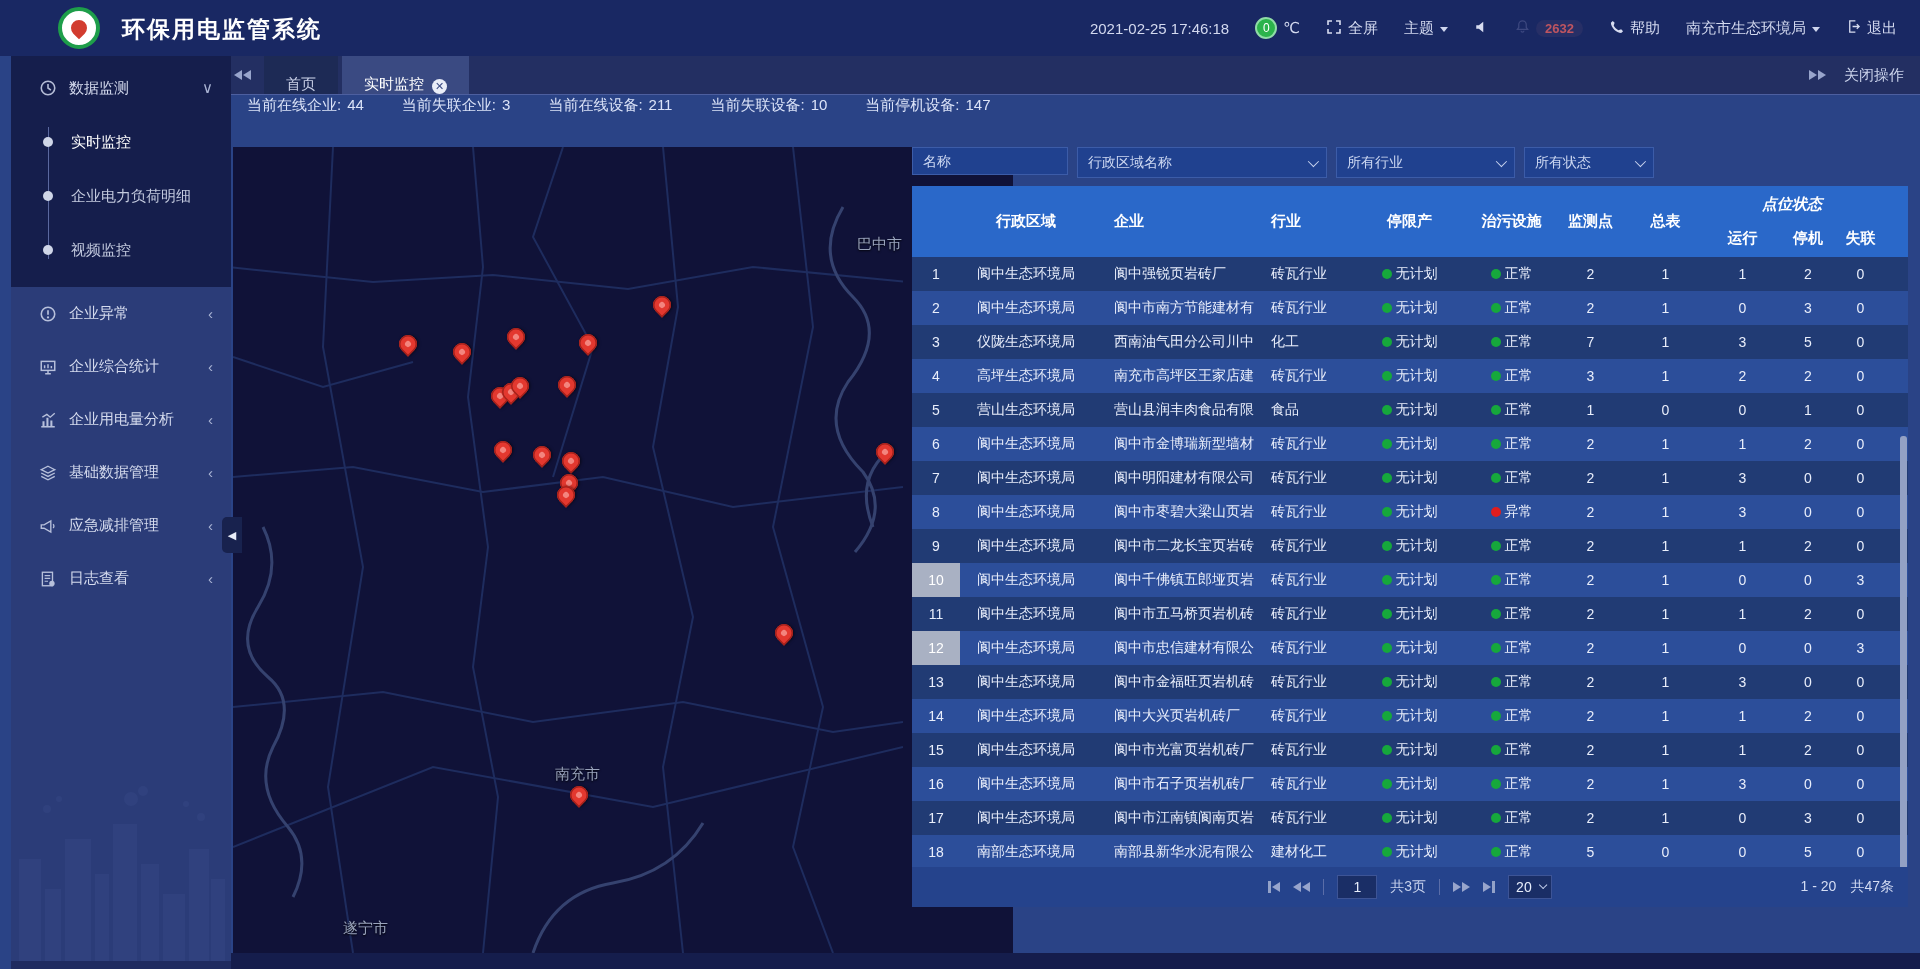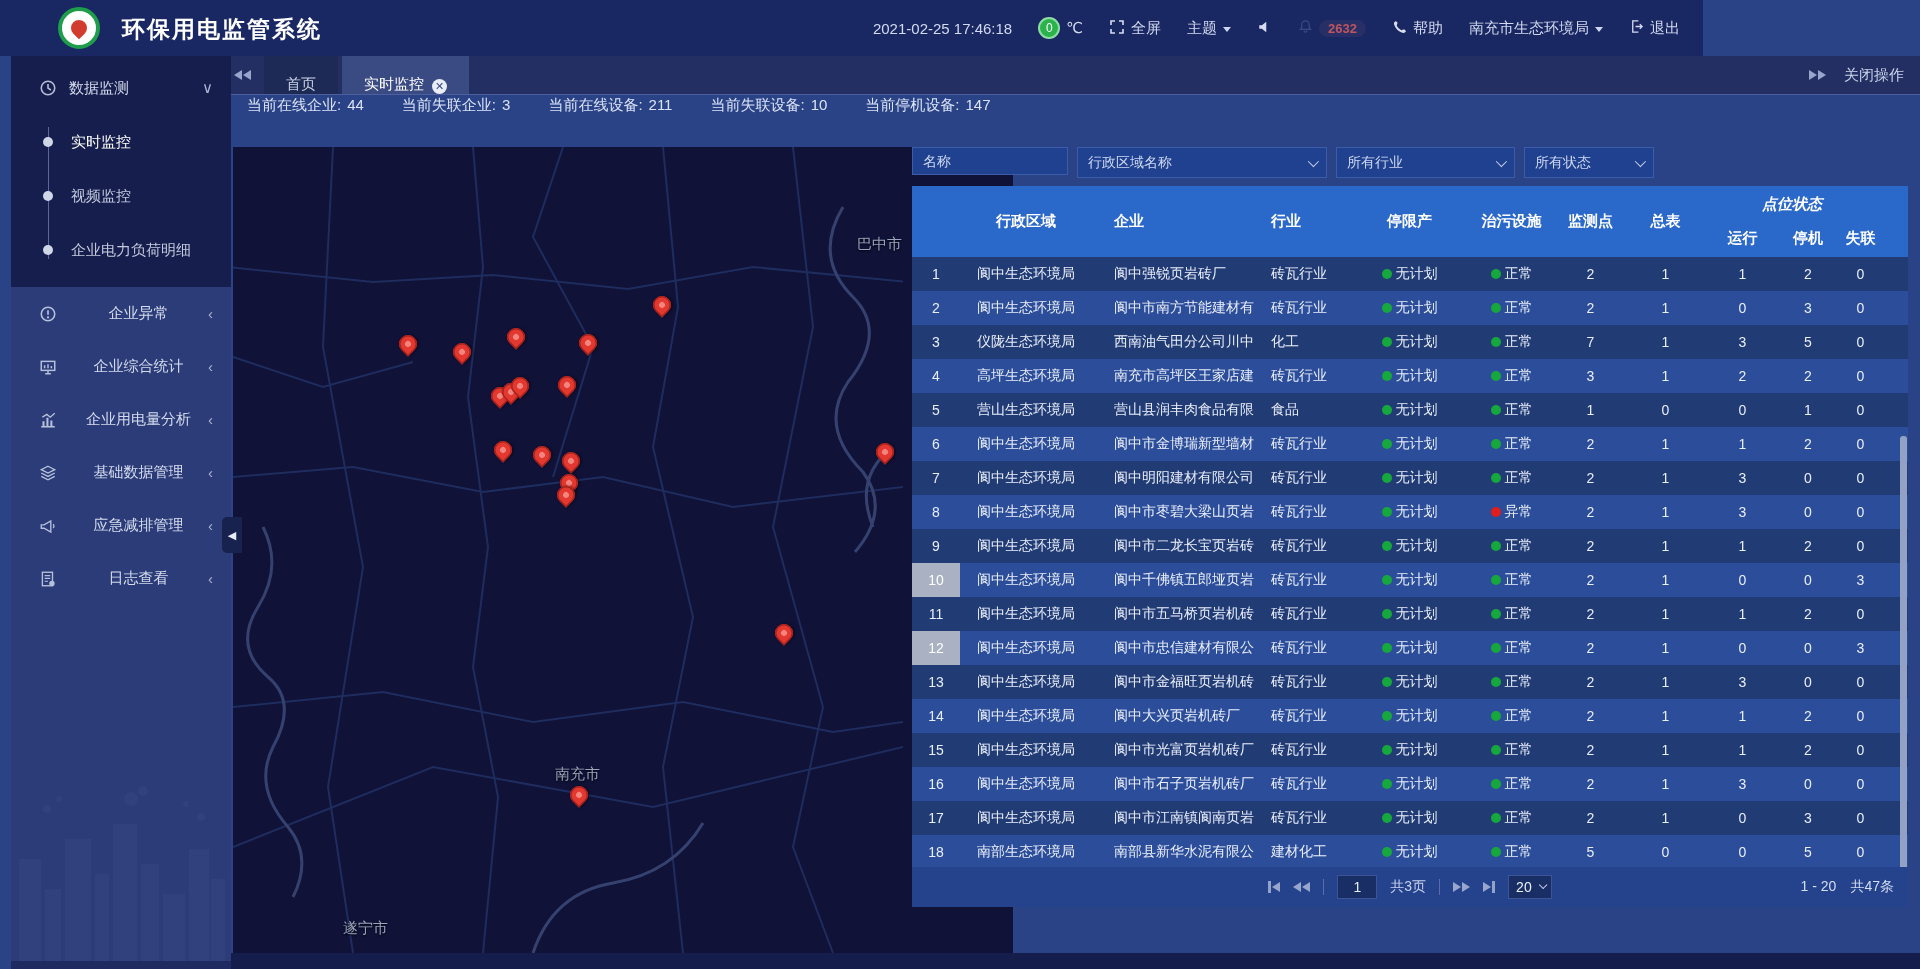--- a/index.html
+++ b/index.html
@@ -1,41 +1,41 @@
 <!DOCTYPE html>
 <html><head>
 <meta charset="utf-8">
 <style>
   * { margin:0; padding:0; box-sizing:border-box; }
   html,body { width:1920px; height:969px; overflow:hidden;
     font-family:"Liberation Sans","DejaVu Sans",sans-serif; background:#2a4386; }
 
   
-  .header { position:absolute; left:0; top:0; width:1703px; height:56px;
+  .header { position:absolute; left:0; top:0; width:1920px; height:56px;
     background:#192863; display:flex; align-items:center; z-index:30; }
   .logo { position:absolute; left:58px; top:7px; width:42px; height:42px; border-radius:50%;
     background:#fff; border:4px solid #1e9e4a; display:flex; align-items:center; justify-content:center; }
   .logo-core { width:16px; height:16px; border-radius:50% 50% 50% 0; background:#d23c2f; transform:rotate(-45deg); }
   .app-title { position:absolute; left:122px; top:14px; font-size:23px; font-weight:bold; color:#ffffff; letter-spacing:2px; }
   .hdr-right { position:absolute; right:10px; top:0; height:56px; display:flex; align-items:center; gap:0; color:#d3d9ef; font-size:15px; }
   .hdr-item { display:flex; align-items:center; gap:6px; padding:0 13px; cursor:default; }
   .hdr-clickable { cursor:pointer; }
   .temp-badge { width:22px; height:22px; border-radius:50%; background:#2bb34b; border:2px solid #8fdca6;
     color:#fff; font-size:12px; display:flex; align-items:center; justify-content:center; }
   .bell-pill { background:#272f66; border-radius:9px; padding:1px 9px; color:#bf5560; font-weight:bold; font-size:13px; }
   .caret-down { width:0; height:0; border-left:4px solid transparent; border-right:4px solid transparent; border-top:5px solid #cfd6ee; margin-top:2px; }
 
   
   .sidebar { position:absolute; left:11px; top:56px; width:220px; bottom:0; background:#2b3c78; z-index:20; overflow:hidden; }
   .side-dark { background:#151e4c; padding-top:5px; padding-bottom:10px; }
   .side-row { height:54px; display:flex; align-items:center; padding:0 18px 0 28px; color:#d5dbee; font-size:15px; cursor:pointer; }
   .side-row .mi { width:18px; height:18px; margin-right:12px; flex:0 0 18px; opacity:.9; }
   .side-row .lab { flex:1; }
   .side-row .chv { color:#aab4d4; font-size:15px; }
-  .side-row.group2 { height:53px;text-align:center; }
+  .side-row.group2 { height:53px; }
   .subs { position:relative; }
   .subs:before { content:""; position:absolute; left:37px; top:12px; bottom:18px; width:1px; background:#5a689f; }
   .sub-row { height:54px; display:flex; align-items:center; padding-left:60px; color:#c3cade; font-size:15px; cursor:pointer; position:relative; }
   .sub-row .dot { position:absolute; left:32px; width:10px; height:10px; border-radius:50%; background:#cfd6e8; }
   .sub-row.active { color:#ffffff; }
   .skyline { position:absolute; left:0; bottom:0; width:220px; height:200px; opacity:.5; }
 
   
   .tabbar { position:absolute; left:220px; top:56px; right:0; height:39px; background:#232f62;
     border-bottom:1px solid #4d5f9f; display:flex; align-items:stretch; z-index:10; }
@@ -187,25 +187,25 @@
           <span class="lab">数据监测</span>
           <span class="chv">∨</span>
         </div>
         <div class="subs">
           <div class="sub-row active">
             <span class="dot"></span>
             <span>实时监控</span>
           </div>
           <div class="sub-row">
             <span class="dot"></span>
-            <span>视频监控</span>
+            <span>企业电力负荷明细</span>
           </div>
           <div class="sub-row">
             <span class="dot"></span>
-            <span>企业电力负荷明细</span>
+            <span>视频监控</span>
           </div>
         </div>
       </div>
       <div class="side-row group2">
         <span class="mi"><svg width="18" height="18" viewBox="0 0 16 16">
             <circle cx="8" cy="8" r="6" stroke="#c7cfe6" stroke-width="1.4" fill="none"></circle>
             <path d="M8 4.6v4" stroke="#c7cfe6" stroke-width="1.5"></path>
             <circle cx="8" cy="11" r="1" fill="#c7cfe6"></circle>
           </svg></span>
         <span class="lab">企业异常</span>

